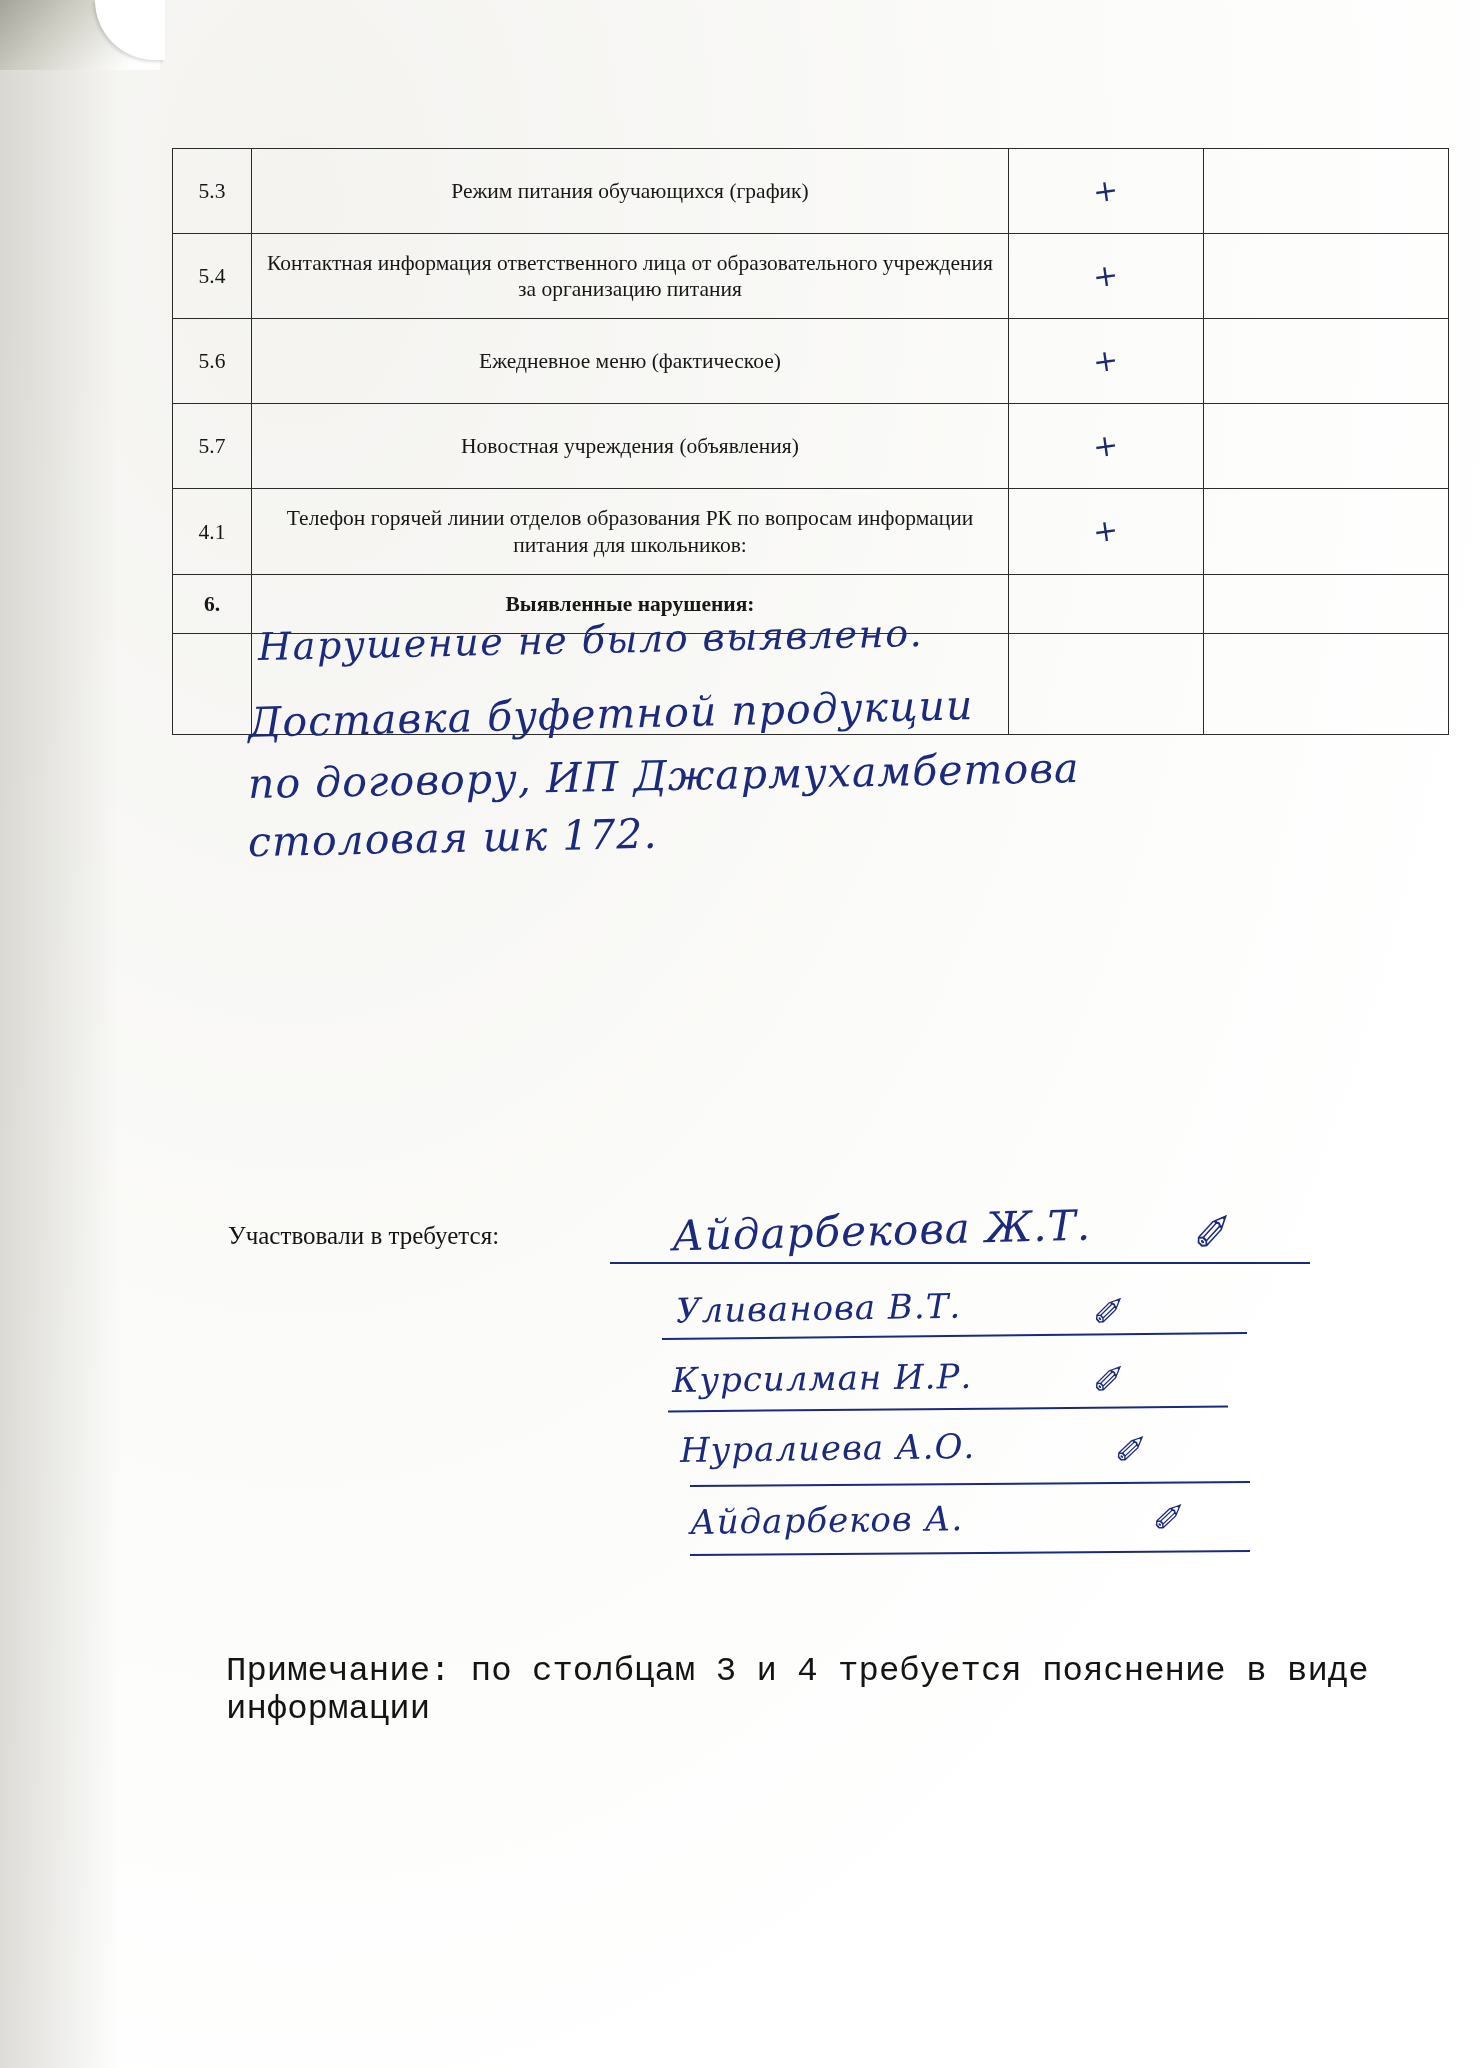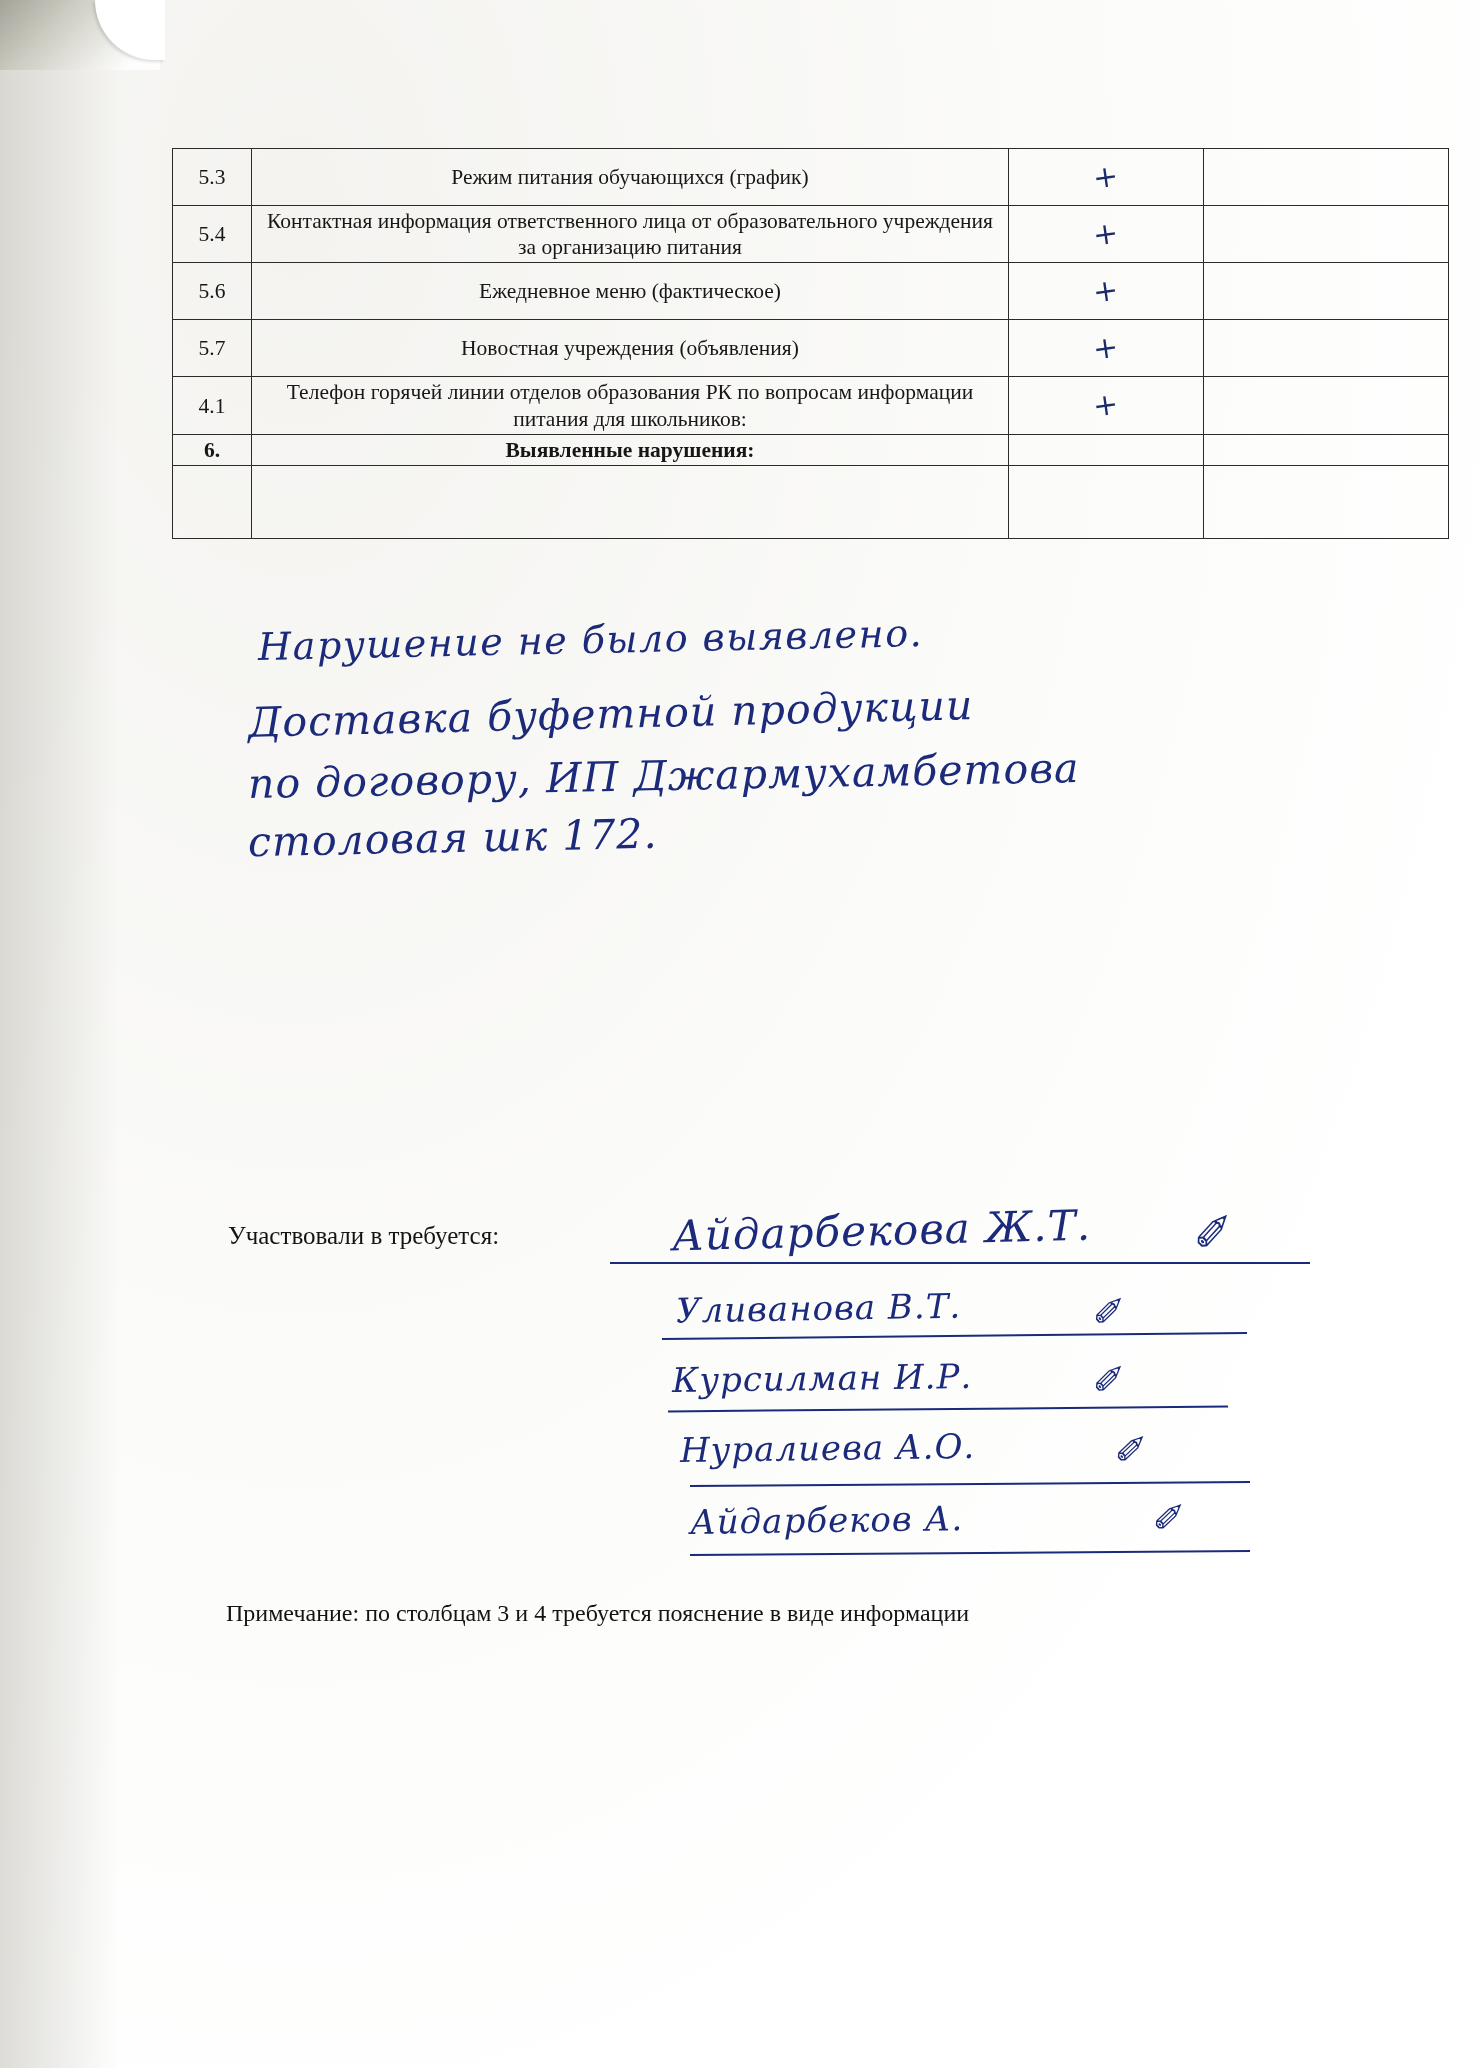--- a/index.html
+++ b/index.html
@@ -51,21 +51,21 @@
     left: 172px;
     top: 148px;
     width: 1208px;
     border-collapse: collapse;
     table-layout: fixed;
     background: transparent;
   }
   .doc-table td {
     border: 1.6px solid #2b2b2b;
     vertical-align: middle;
-    padding: 2px 8px;
+    padding: 16px 8px;
     font-size: 21.5px;
     line-height: 1.22;
     color: #171717;
   }
   .col-num   { width: 62px;  text-align: center; }
   .col-text  { width: 740px; text-align: center; }
   .col-mark  { width: 178px; text-align: center; }
   .col-blank { width: 228px; }
 
   .row-tall td { height: 52px; }
@@ -165,24 +165,24 @@
   .sig-1 { left: 1190px; top: 1208px; font-size: 44px; transform: rotate(-9deg); }
   .sig-2 { left: 1090px; top: 1292px; font-size: 36px; transform: rotate(-6deg); }
   .sig-3 { left: 1090px; top: 1360px; font-size: 36px; transform: rotate(-6deg); }
   .sig-4 { left: 1112px; top: 1430px; font-size: 36px; transform: rotate(-5deg); }
   .sig-5 { left: 1150px; top: 1498px; font-size: 36px; transform: rotate(-5deg); }
 
   
   .footer-note {
     position: absolute;
     left: 226px;
-    top: 1600px;
-    font-size: 24px;
+    top: 1652px;
+    font-size: 34px;
     color: #141414;
-    font-family: Liberation Serif, serif;
+    font-family: Liberation Mono, monospace;
   }
 </style>
 </head>
 <body>
 
 <div class="scan-page">
   <div class="scan-shadow-left"></div>
   <div class="scan-shadow-top-left"></div>
   <div class="scan-edge-curl"></div>
 

